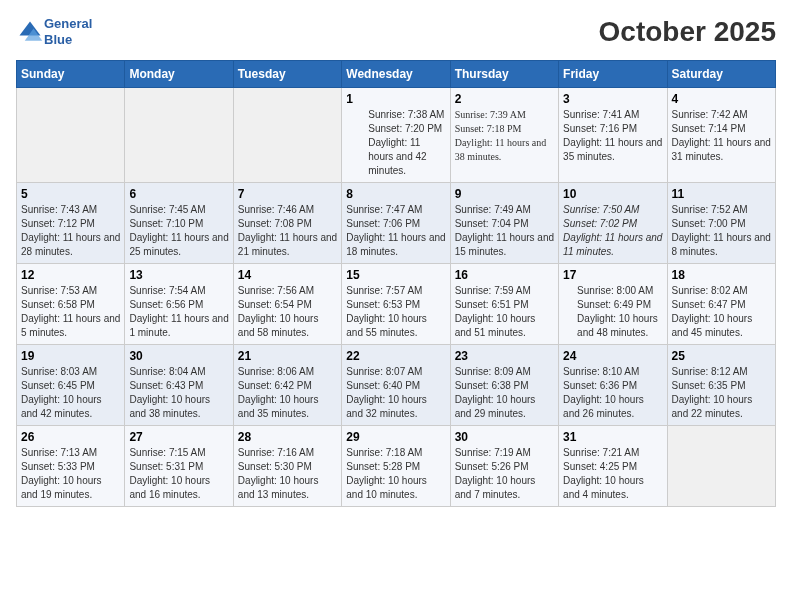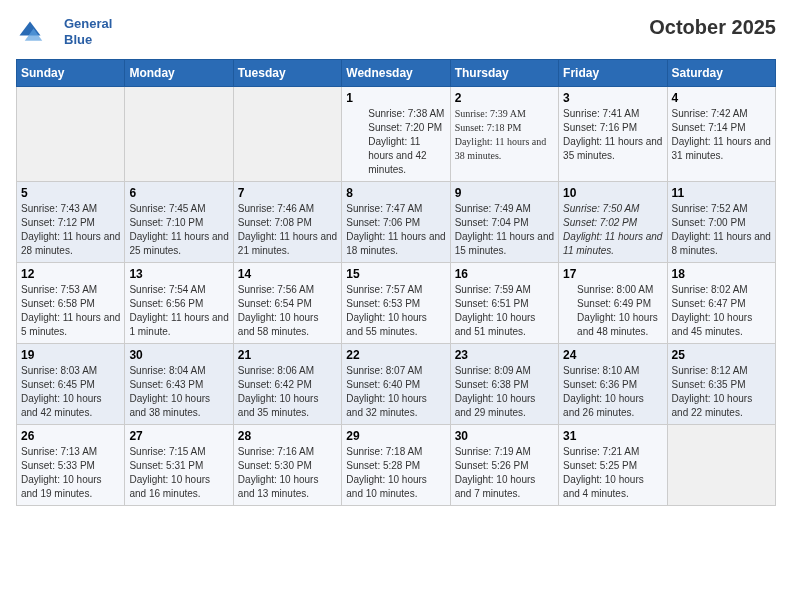--- a/index.html
+++ b/index.html
@@ -12,37 +12,37 @@
     }
     .header-area {
       display: flex;
       justify-content: space-between;
       align-items: flex-start;
       margin-bottom: 12px;
     }
     .logo {
       display: flex;
       align-items: center;
-      gap: 20px;
+      gap: 0;
     }
     .logo-text {
       font-size: 13px;
       font-weight: bold;
       color: #2a5fa5;
       line-height: 1.2;
     }
     .logo-icon {
       width: 28px;
       height: 28px;
     }
     .title-area {
       text-align: right;
     }
     .main-title {
-      font-size: 20px;
+      font-size: 28px;
       font-weight: bold;
       color: #333;
     }
     .subtitle {
       font-size: 15px;
       color: #555;
     }
     table {
       width: 100%;
       border-collapse: collapse;
@@ -305,19 +305,19 @@
         </td>
         <td>
           <span class="day-num">30</span>
           <div class="day-info" style="white-space: pre-line;">Sunrise: 7:19 AM
 Sunset: 5:26 PM
 Daylight: 10 hours and 7 minutes.</div>
         </td>
         <td>
           <span class="day-num">31</span>
           <div class="day-info" style="white-space: pre-line;">Sunrise: 7:21 AM
-Sunset: 5:25 PM
+Sunset: 4:25 PM
 Daylight: 10 hours and 4 minutes.</div>
         </td>
         <td class="empty-cell"></td>
       </tr>
     </tbody>
 </table>
 
 </body></html>

